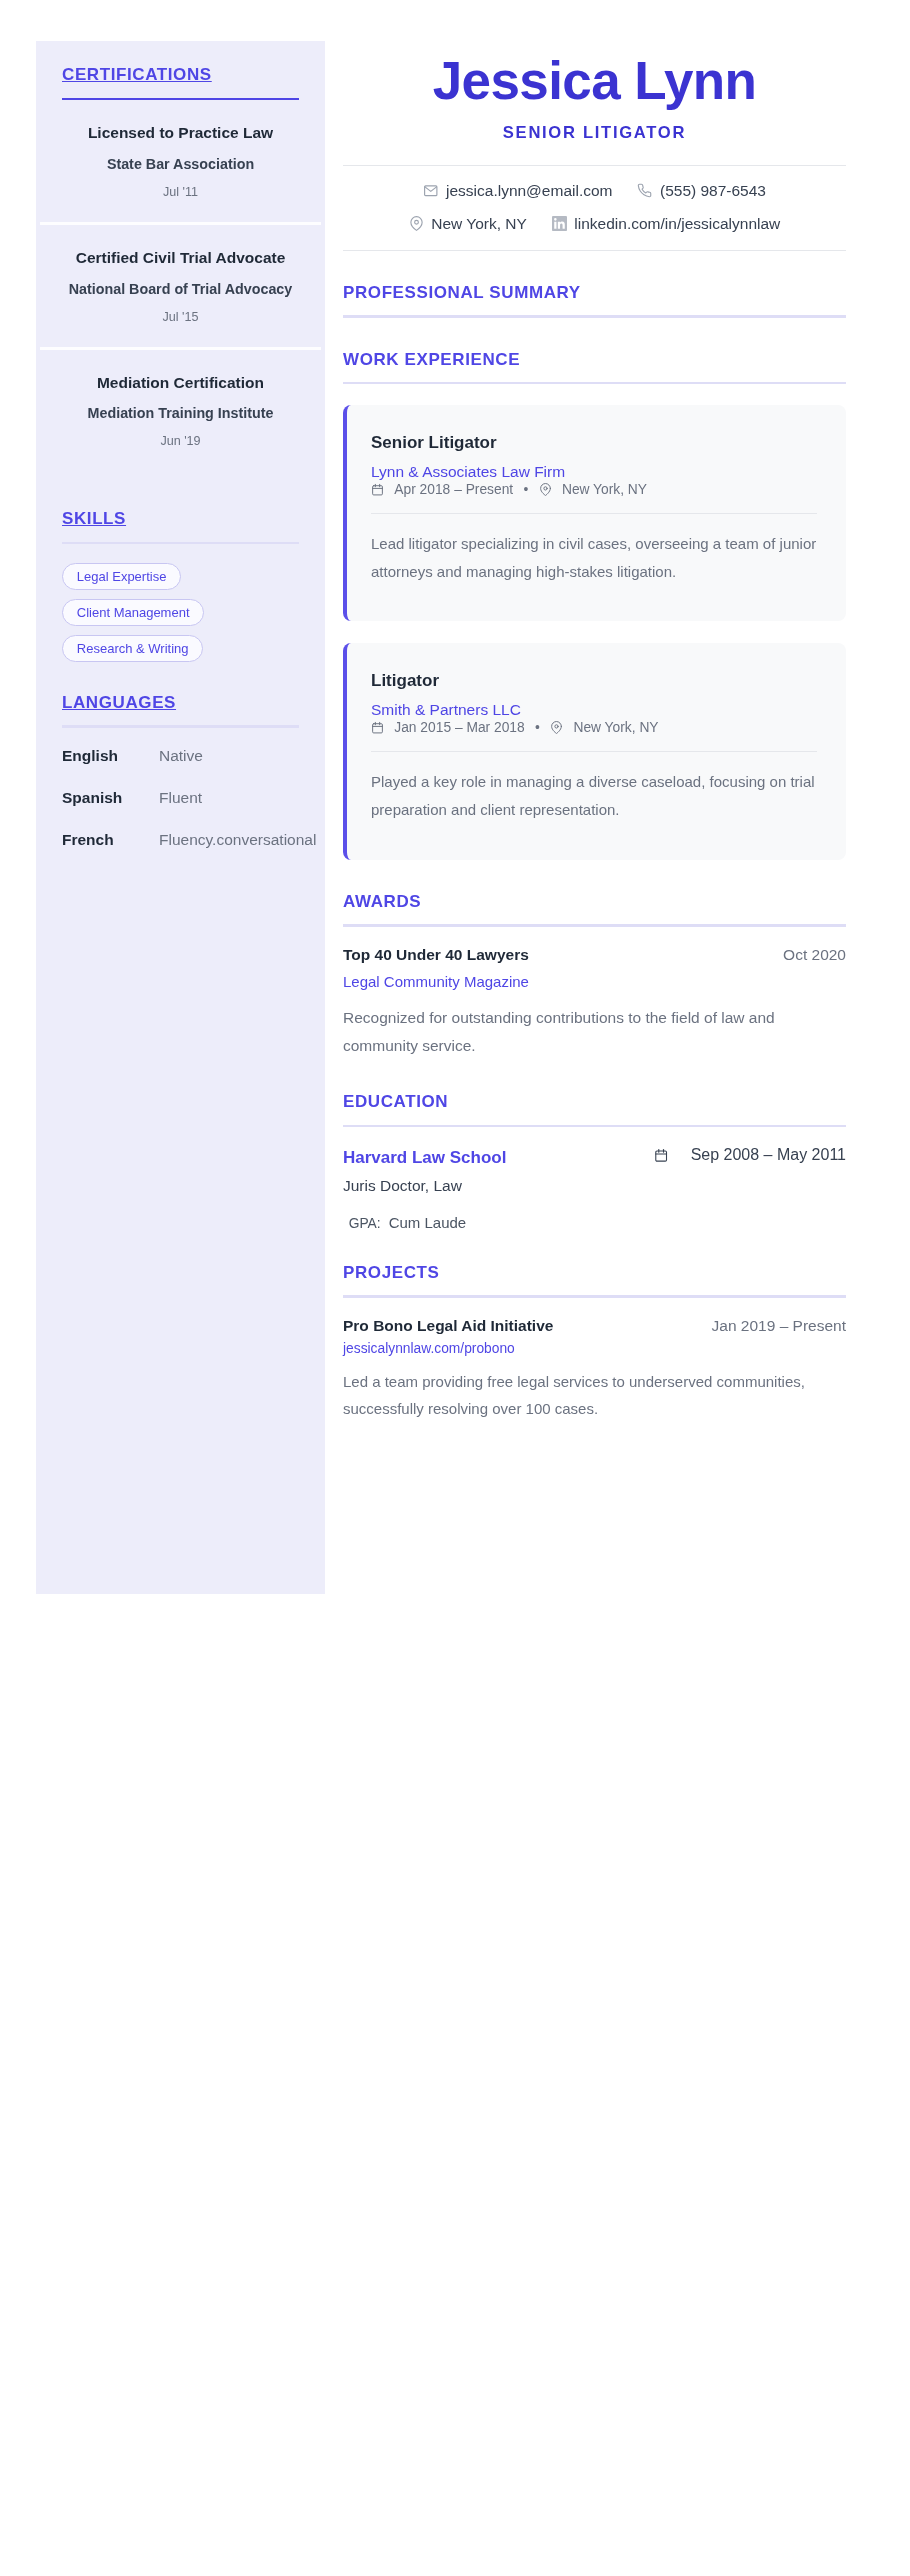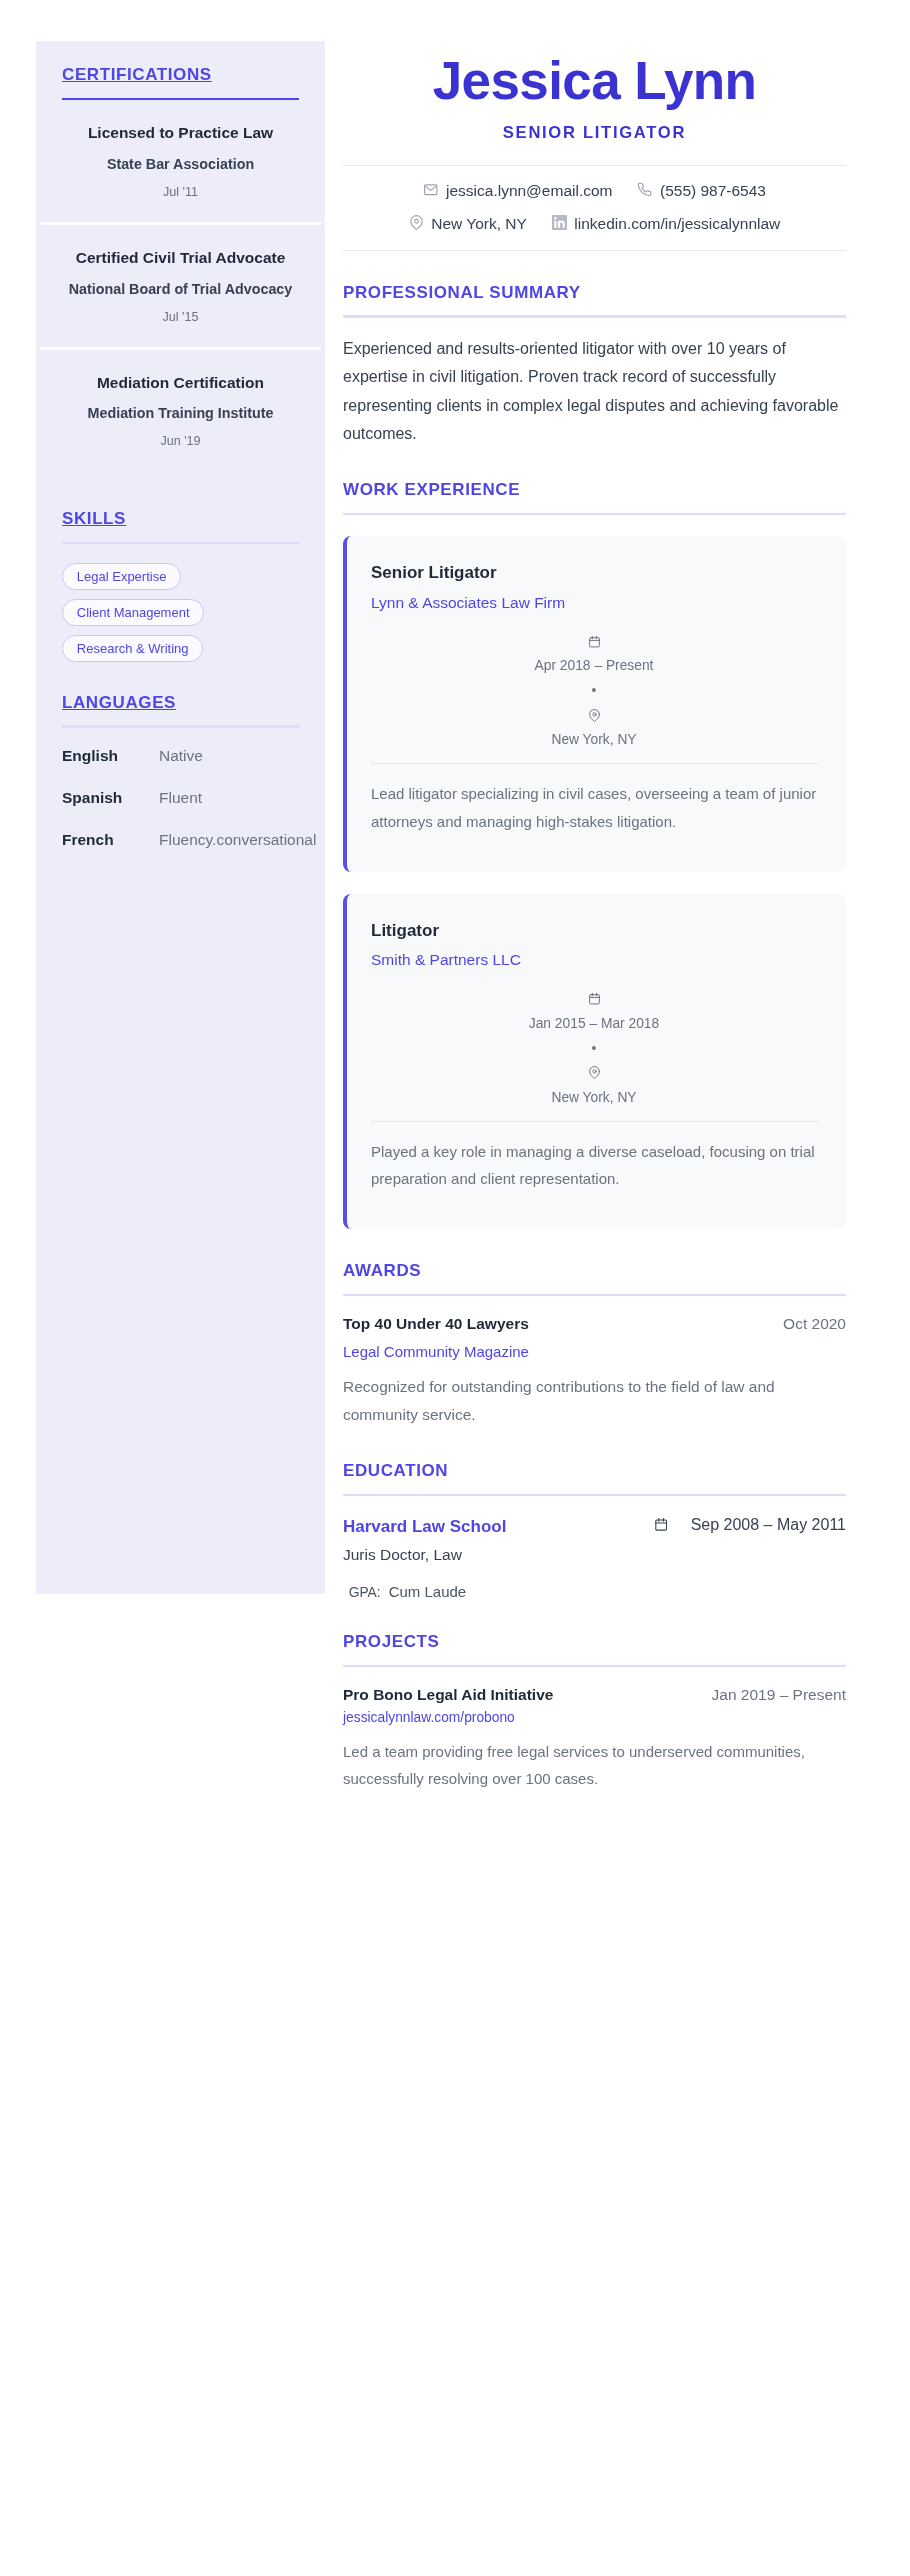--- a/index.html
+++ b/index.html
@@ -69,34 +69,34 @@
   }
   .person-title{
     text-align:center;font-size:16.6px;font-weight:600;
     color:var(--accent-strong);letter-spacing:1.7px;margin-top:11.5px;
   }
   .contact{
     margin-top:22px;border-top:1.1px solid var(--divider);border-bottom:1.1px solid var(--divider);
     padding:16px 0 17px 0;display:flex;flex-direction:column;gap:15px;
   }
   .contact-row{display:flex;justify-content:center;align-items:center;gap:25px;}
-  .contact-item{display:flex;gap:7.5px;font-size:15.5px;color:var(--text-mid);}
+  .contact-item{display:flex;align-items:center;gap:7.5px;font-size:15.5px;color:var(--text-mid);}
   .contact-item svg{display:block;color:var(--icon-gray);}
   .section{margin-top:32px;}
   .section-heading{font-size:17px;font-weight:bold;color:var(--accent);letter-spacing:0.6px;}
   .summary-text{margin-top:17px;font-size:16px;line-height:1.78;color:var(--text-mid);}
   .job-card{
     margin-top:20.6px;background:var(--card-bg);
     border-left:4.6px solid var(--card-border);border-radius:8px;
     padding:27.5px 29px 36px 24px;
   }
   .job-card + .job-card{margin-top:22px;}
   .job-role{font-size:17px;font-weight:bold;color:var(--text-dark);}
   .job-company{font-size:15.5px;color:var(--accent);margin-top:10.3px;}
-  .job-meta{margin-top:23px;display:flex;align-items:center;gap:10.3px;font-size:13.8px;color:var(--text-gray);flex-direction:column;}
+  .job-meta{margin-top:1px;display:flex;align-items:center;gap:10.3px;font-size:13.8px;color:var(--text-gray);}
   .job-meta svg{display:block;color:var(--text-gray);}
   .meta-dot{font-size:13.8px;color:var(--text-gray);}
   .job-divider{height:1.1px;background:var(--divider);margin-top:16px;}
   .job-desc{margin-top:16px;font-size:15px;line-height:1.85;color:var(--text-gray);}
   .entry{margin-top:19.5px;}
   .entry-row{display:flex;justify-content:space-between;align-items:baseline;}
   .award-name{font-size:15.5px;font-weight:bold;color:var(--text-dark);}
   .entry-date{font-size:15.5px;color:var(--text-gray);white-space:nowrap;}
   .award-org{font-size:15px;color:var(--accent);margin-top:9.2px;}
   .entry-desc{margin-top:13.8px;font-size:15.5px;line-height:1.8;color:var(--text-gray);}
@@ -201,21 +201,20 @@
               <path d="M20.45 20.45h-3.55v-5.57c0-1.33-.03-3.04-1.85-3.04-1.86 0-2.14 1.45-2.14 2.94v5.67H9.35V9h3.41v1.56h.05a3.74 3.74 0 0 1 3.37-1.85c3.6 0 4.27 2.37 4.27 5.46zM5.34 7.43a2.06 2.06 0 1 1 0-4.12 2.06 2.06 0 0 1 0 4.12zM7.12 20.45H3.55V9h3.57zM22.22 0H1.77C.79 0 0 .77 0 1.73v20.54C0 23.23.79 24 1.77 24h20.45c.98 0 1.78-.77 1.78-1.73V1.73C24 .77 23.2 0 22.22 0z" fill-rule="evenodd" opacity="0.75"></path>
             </svg>
           <span>linkedin.com/in/jessicalynnlaw</span>
         </a>
       </div>
     </div>
 
     <section class="section">
       <h2 class="section-heading">PROFESSIONAL SUMMARY</h2>
       <div class="rule-light"></div>
-      <p class="summary-text">Experienced and results-oriented litigator with over 10 years of expertise in civil litigation. Proven track record of successfully representing clients in complex legal disputes and achieving favorable outcomes.</p>
     </section>
 
     <section class="section">
       <h2 class="section-heading">WORK EXPERIENCE</h2>
       <div class="rule-light"></div>
 
       <div class="job-card">
         <div class="job-role">Senior Litigator</div>
         <div class="job-company">Lynn &amp; Associates Law Firm</div>
         <div class="job-meta">

